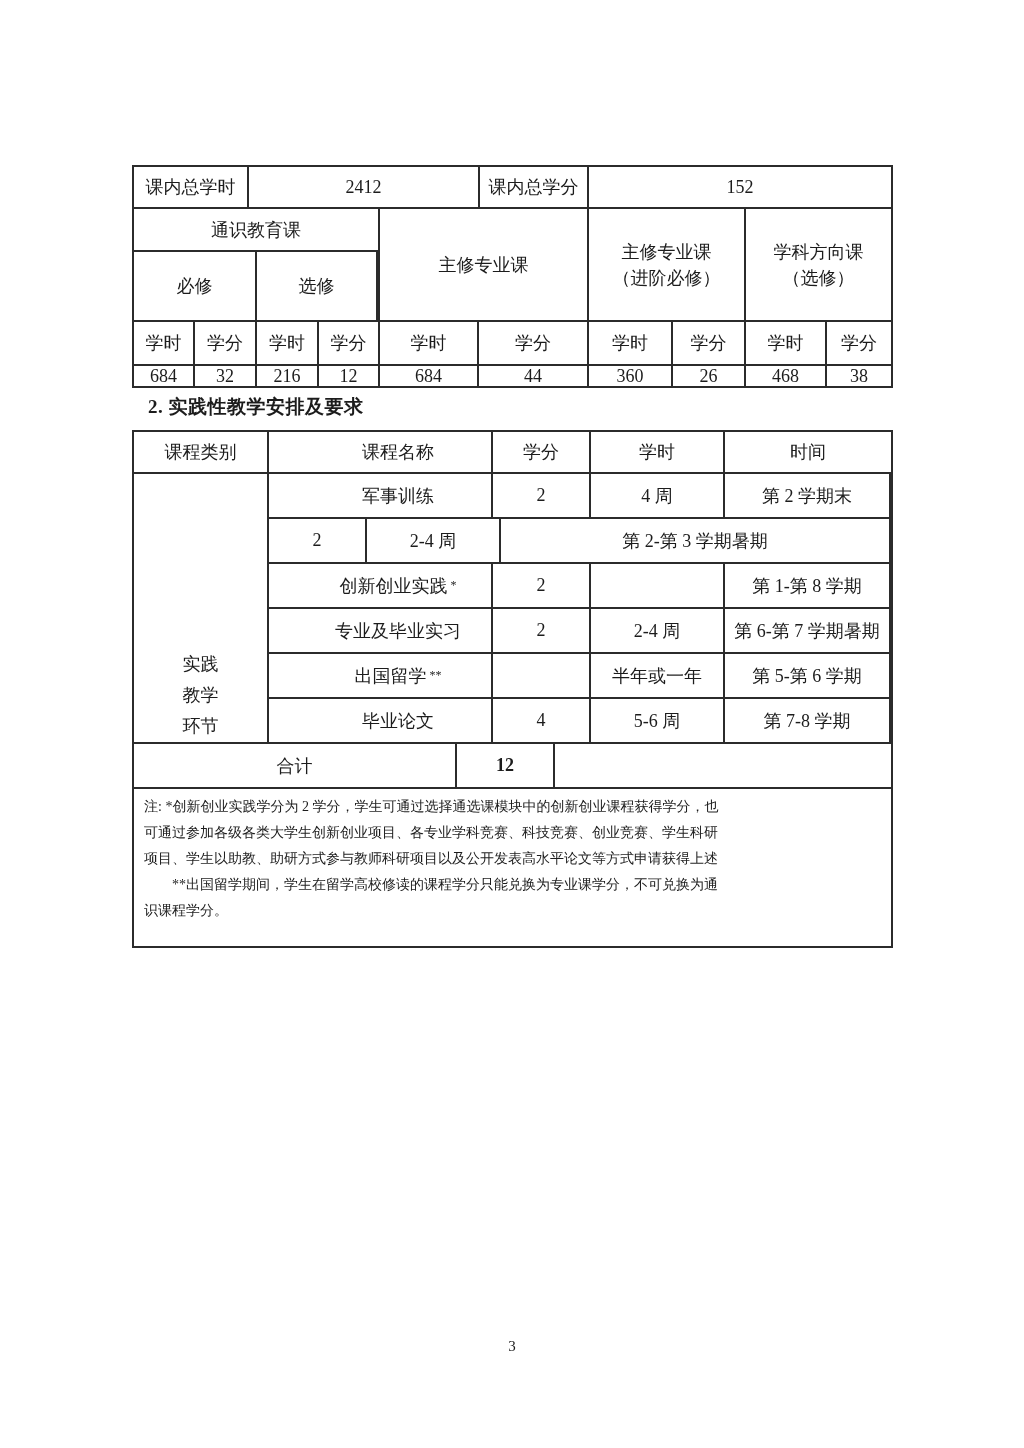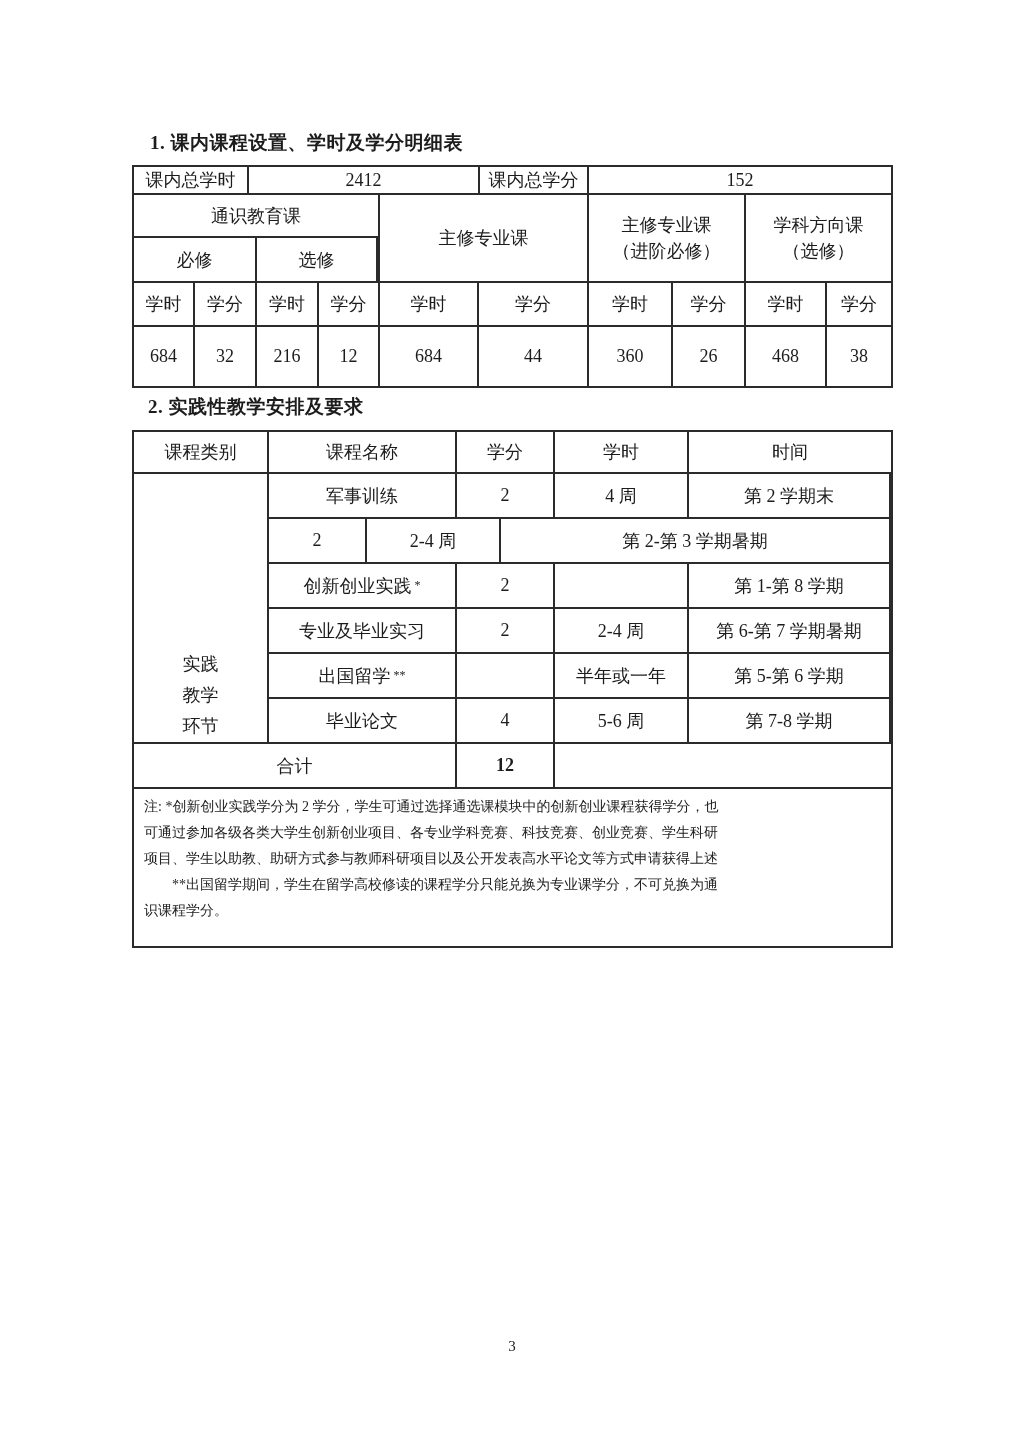--- a/index.html
+++ b/index.html
@@ -45,38 +45,38 @@
     box-sizing:border-box;
     border-right:2px solid var(--line);
     text-align:center;
     overflow:hidden;
   }
   .band > .cell:last-child,
   .band > .col:last-child{border-right:none;}
   .col{display:flex;flex-direction:column;box-sizing:border-box;border-right:2px solid var(--line);}
 
   
-  .b1{height:28px;}
-  .b23{height:88px;}
+  .b1{height:42px;}
+  .b23{height:113px;}
   .b4{height:44px;}
   .b5{flex:1;}
   .w115{flex:0 0 115px;} .w231{flex:0 0 231px;} .w109{flex:0 0 109px;} .wrest{flex:1;}
   .w246{flex:0 0 246px;} .w209{flex:0 0 209px;} .w157{flex:0 0 157px;}
   .subrow{display:flex;box-sizing:border-box;}
   .subrow-top{height:43px;border-bottom:2px solid var(--line);align-items:center;justify-content:center;}
   .subrow-bottom{flex:1;}
   .w123{flex:0 0 123px;}
   .twoline{flex-direction:column;line-height:26px;}
   .c1{flex:0 0 61px;} .c2{flex:0 0 62px;} .c3{flex:0 0 62px;} .c4{flex:0 0 61px;}
   .c5{flex:0 0 99px;} .c6{flex:0 0 110px;} .c7{flex:0 0 84px;} .c8{flex:0 0 73px;}
   .c9{flex:0 0 81px;} .c10{flex:1;}
 
   
   .hrow{height:42px;}
-  .w135{flex:0 0 135px;} .w188{flex:0 0 188px;} .w98{flex:0 0 98px;} .w134{flex:0 0 134px;}
+  .w135{flex:0 0 135px;} .w188{flex:0 0 188px;margin-left:36px;} .w98{flex:0 0 98px;} .w134{flex:0 0 134px;}
   .body-band{height:270px;}
   .cat-cell{flex:0 0 135px;display:flex;flex-direction:column;align-items:center;justify-content:flex-end;
     border-right:2px solid var(--line);box-sizing:border-box;line-height:31px;}
   .rows{flex:1;display:flex;flex-direction:column;}
   .prow{display:flex;flex:1;border-bottom:2px solid var(--line);box-sizing:border-box;}
   .rows .prow:last-child{border-bottom:none;}
   .total-band{height:45px;}
   .w323{flex:0 0 323px;text-align:right;}
   .bold{font-weight:bold;}
   sup.mark{font-size:12px;margin-left:3px;line-height:0;position:relative;top:-1px;}
@@ -88,21 +88,20 @@
   .page-num{
     position:absolute;left:0;right:0;top:1338px;
     text-align:center;font-size:15px;
   }
 </style>
 </head>
 <body>
 
 <div class="page">
 
-  <div class="sec-title t1">1. 课内课程设置、学时及学分明细表</div>
 
   <div class="tbl tbl1">
     <div class="band b1">
       <div class="cell w115">课内总学时</div>
       <div class="cell w231">2412</div>
       <div class="cell w109">课内总学分</div>
       <div class="cell wrest">152</div>
     </div>
     <div class="band b23">
       <div class="col w246">

